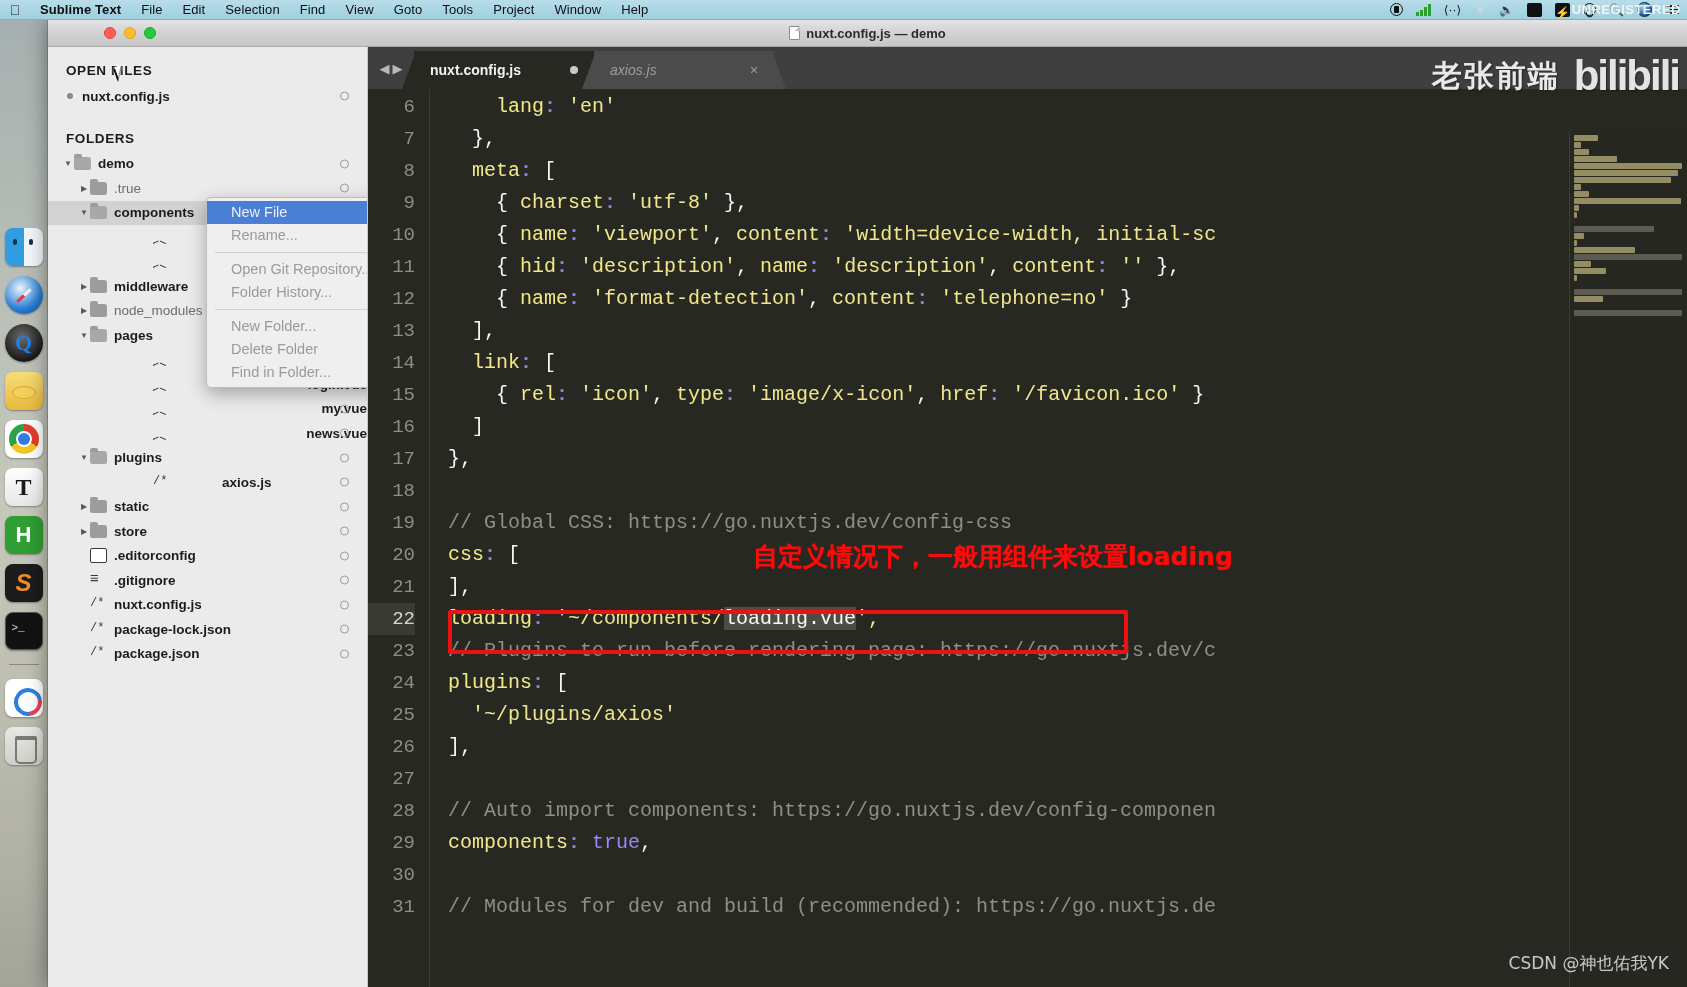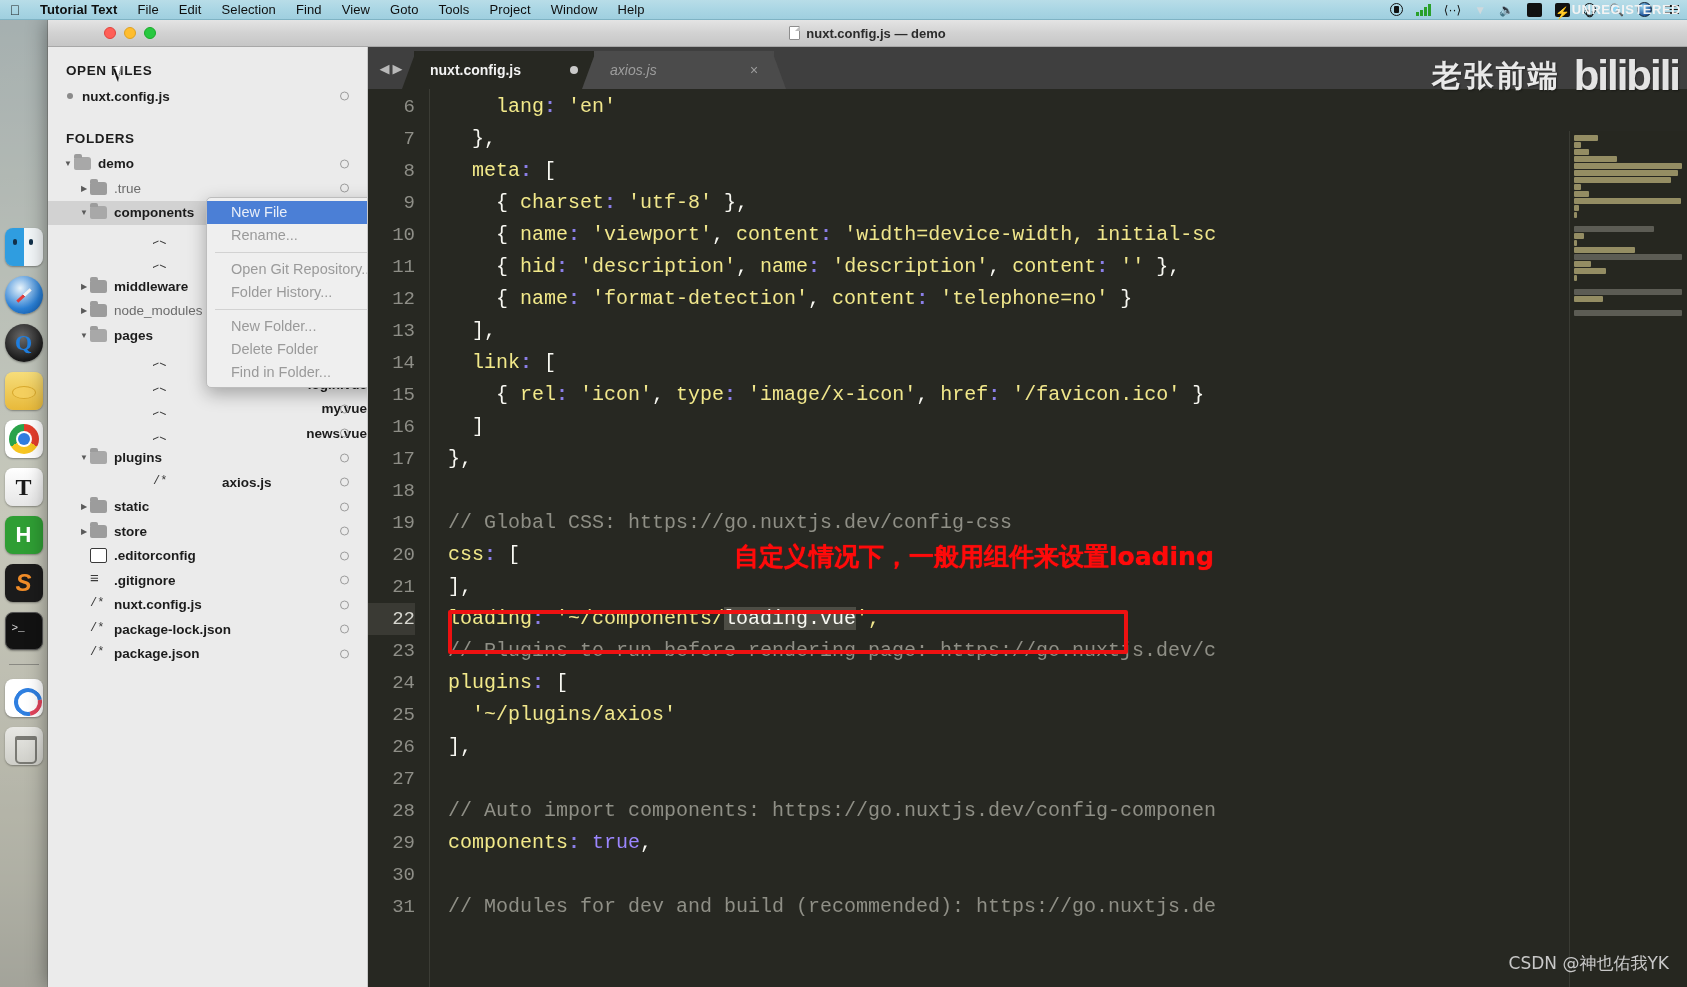--- a/index.html
+++ b/index.html
@@ -236,21 +236,21 @@
   .k-colon{ color:#8b7fe8; font-weight:bold; }
   .k-com{ color:#8f8f86; }
   .k-bool{ color:#9b86ff; }
   .k-sel{ background:#4d4d45; }
 
   .hl-box{
     position:absolute; left:80px; top:521px; width:680px; height:44px;
     border:4px solid #ee1111; z-index:8; pointer-events:none; border-radius:2px;
   }
   .cn-note{
-    position:absolute; left:366px; top:451px; z-index:9;
+    position:absolute; left:385px; top:451px; z-index:9;
     color:#ff0a0a; font-size:25px; font-weight:bold;
     font-family:"DejaVu Sans",sans-serif; white-space:nowrap;
     text-shadow:0 0 1px #ff0a0a;
   }
 
   
   .minimap{
     position:absolute; right:0; top:42px; bottom:0; width:118px;
     background:#262720; border-left:1px solid #3a3b34; overflow:hidden; padding-top:4px;
   }
@@ -278,21 +278,21 @@
 </style>
 </head>
 <body>
 
 <div id="root">
   <div class="wallpaper"></div>
 
   <div class="menubar">
     <div class="apple"></div>
     <div id="menu-items" style="display:flex;">
-        <div class="mi appname">Tutorial Text</div>
+        <div class="mi appname">Sublime Text</div>
         <div class="mi">File</div>
         <div class="mi">Edit</div>
         <div class="mi">Selection</div>
         <div class="mi">Find</div>
         <div class="mi">View</div>
         <div class="mi">Goto</div>
         <div class="mi">Tools</div>
         <div class="mi">Project</div>
         <div class="mi">Window</div>
         <div class="mi">Help</div>

